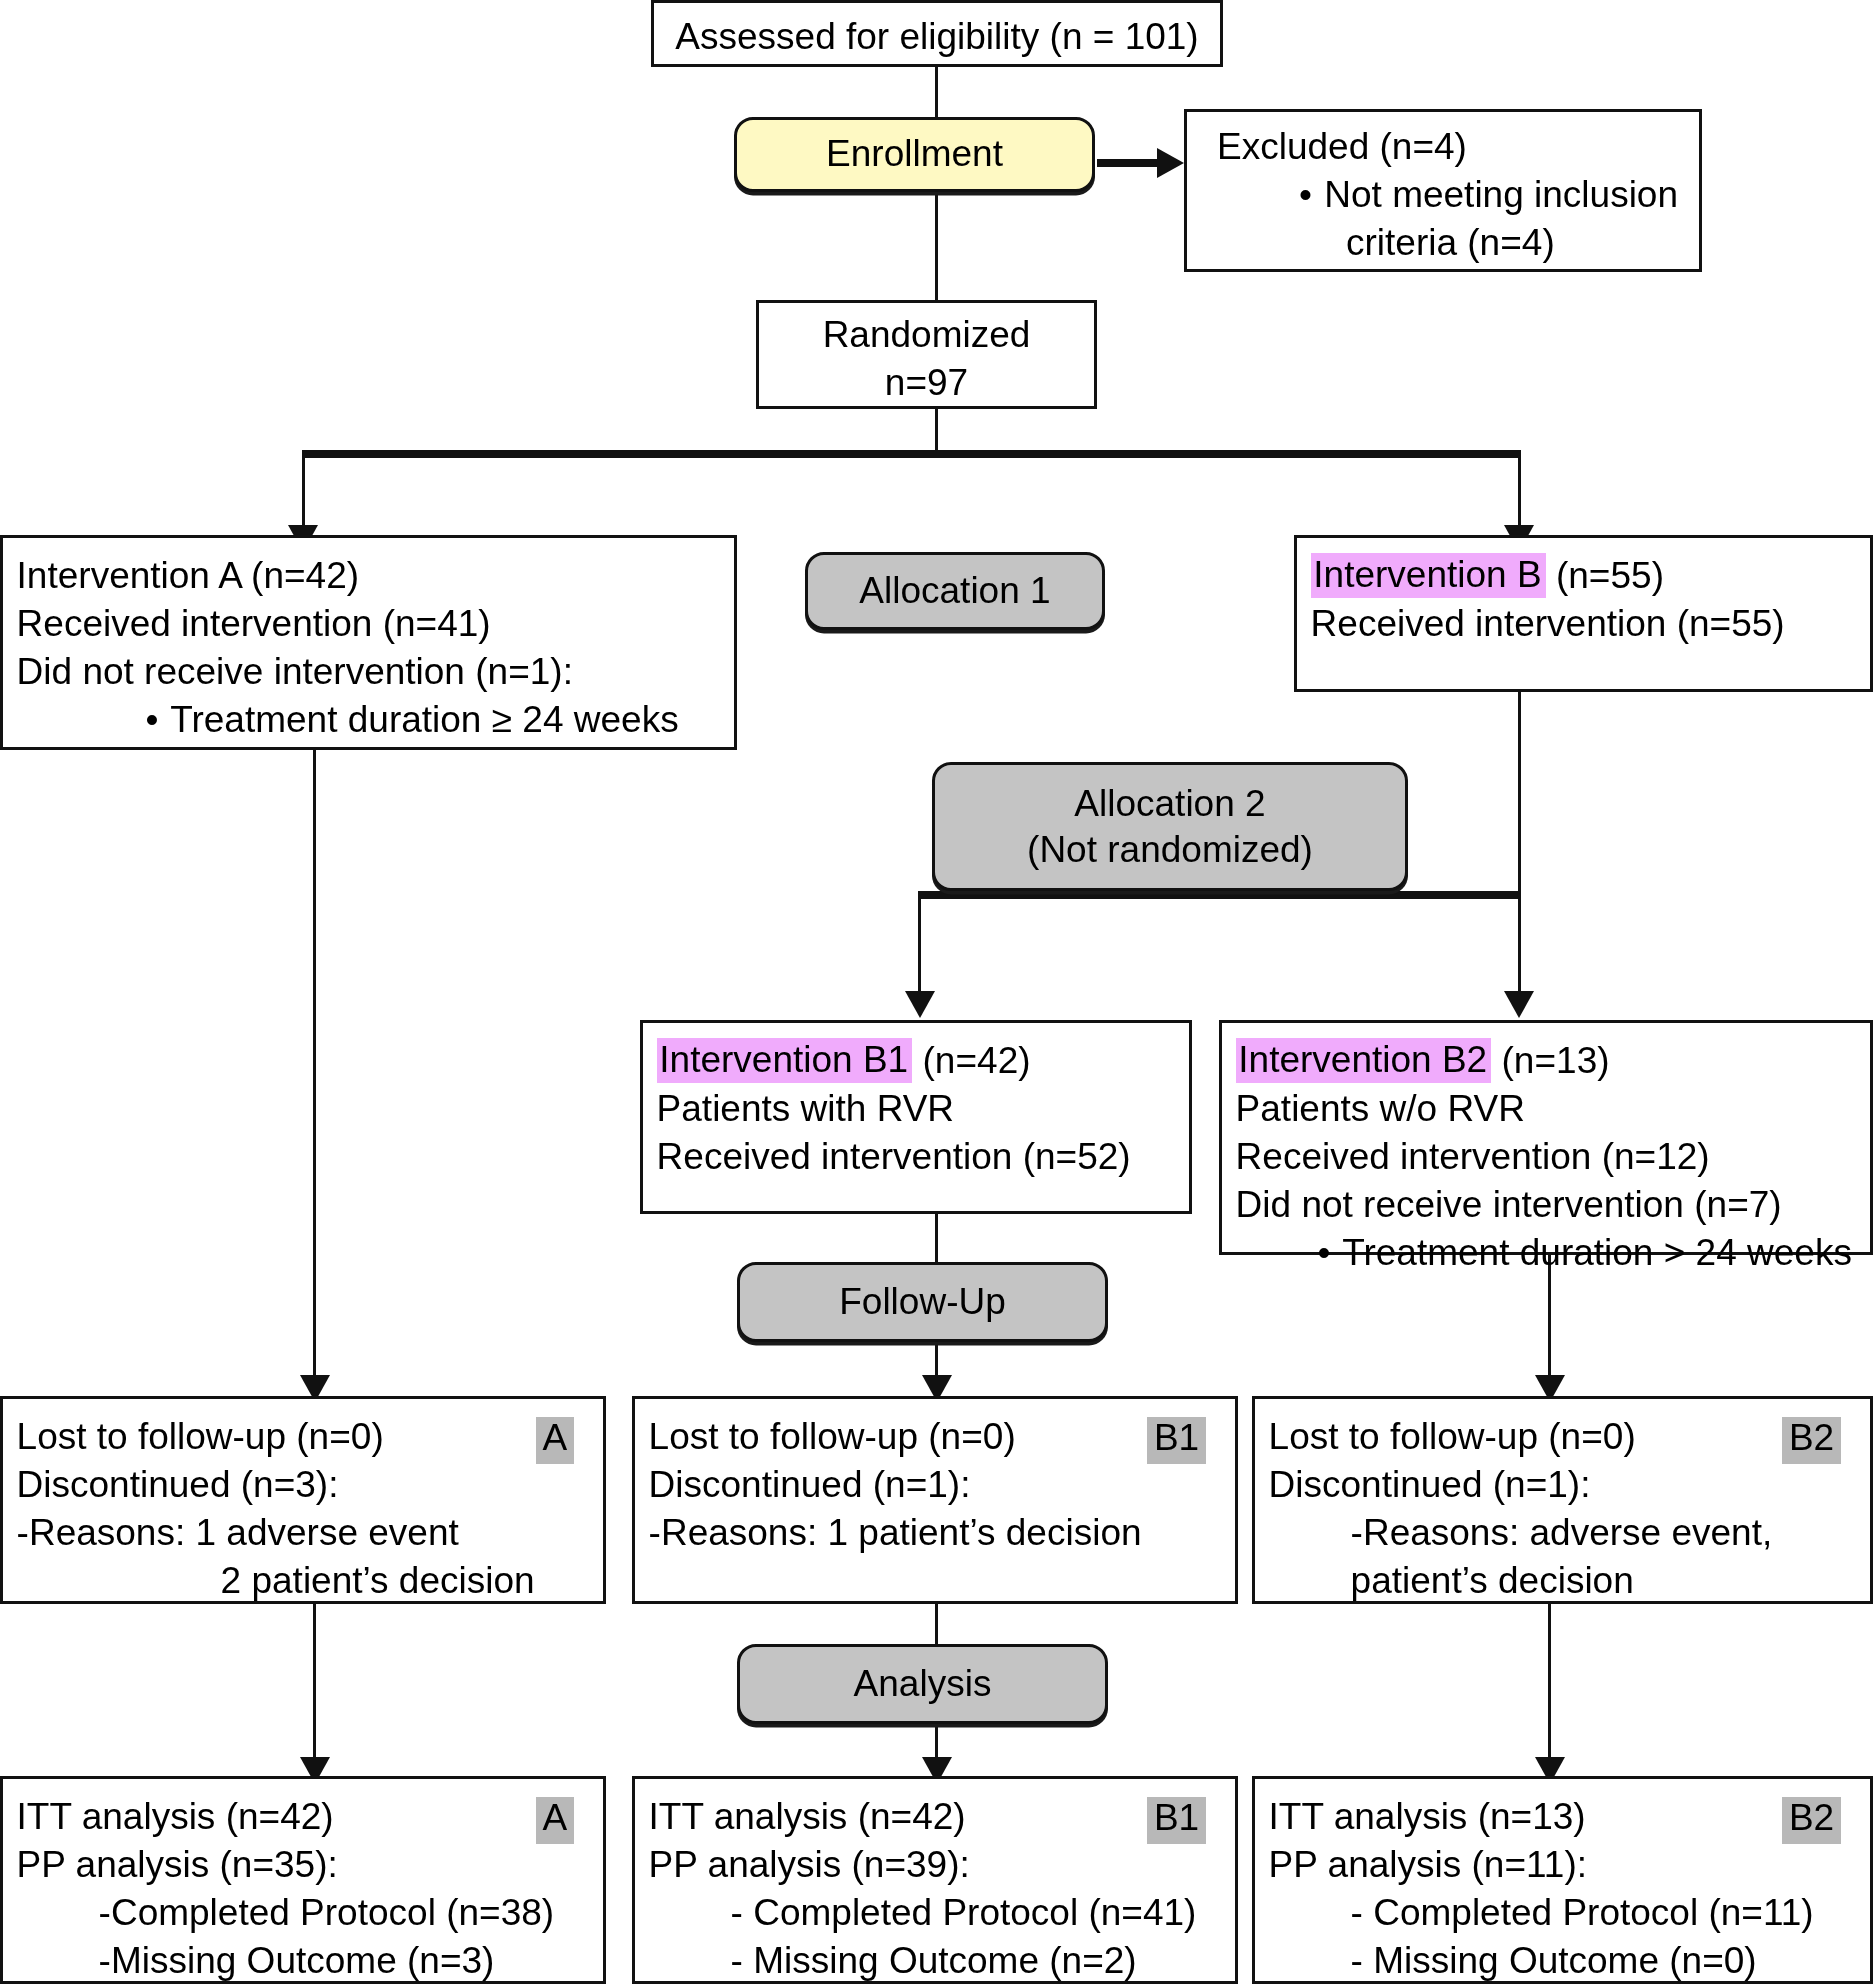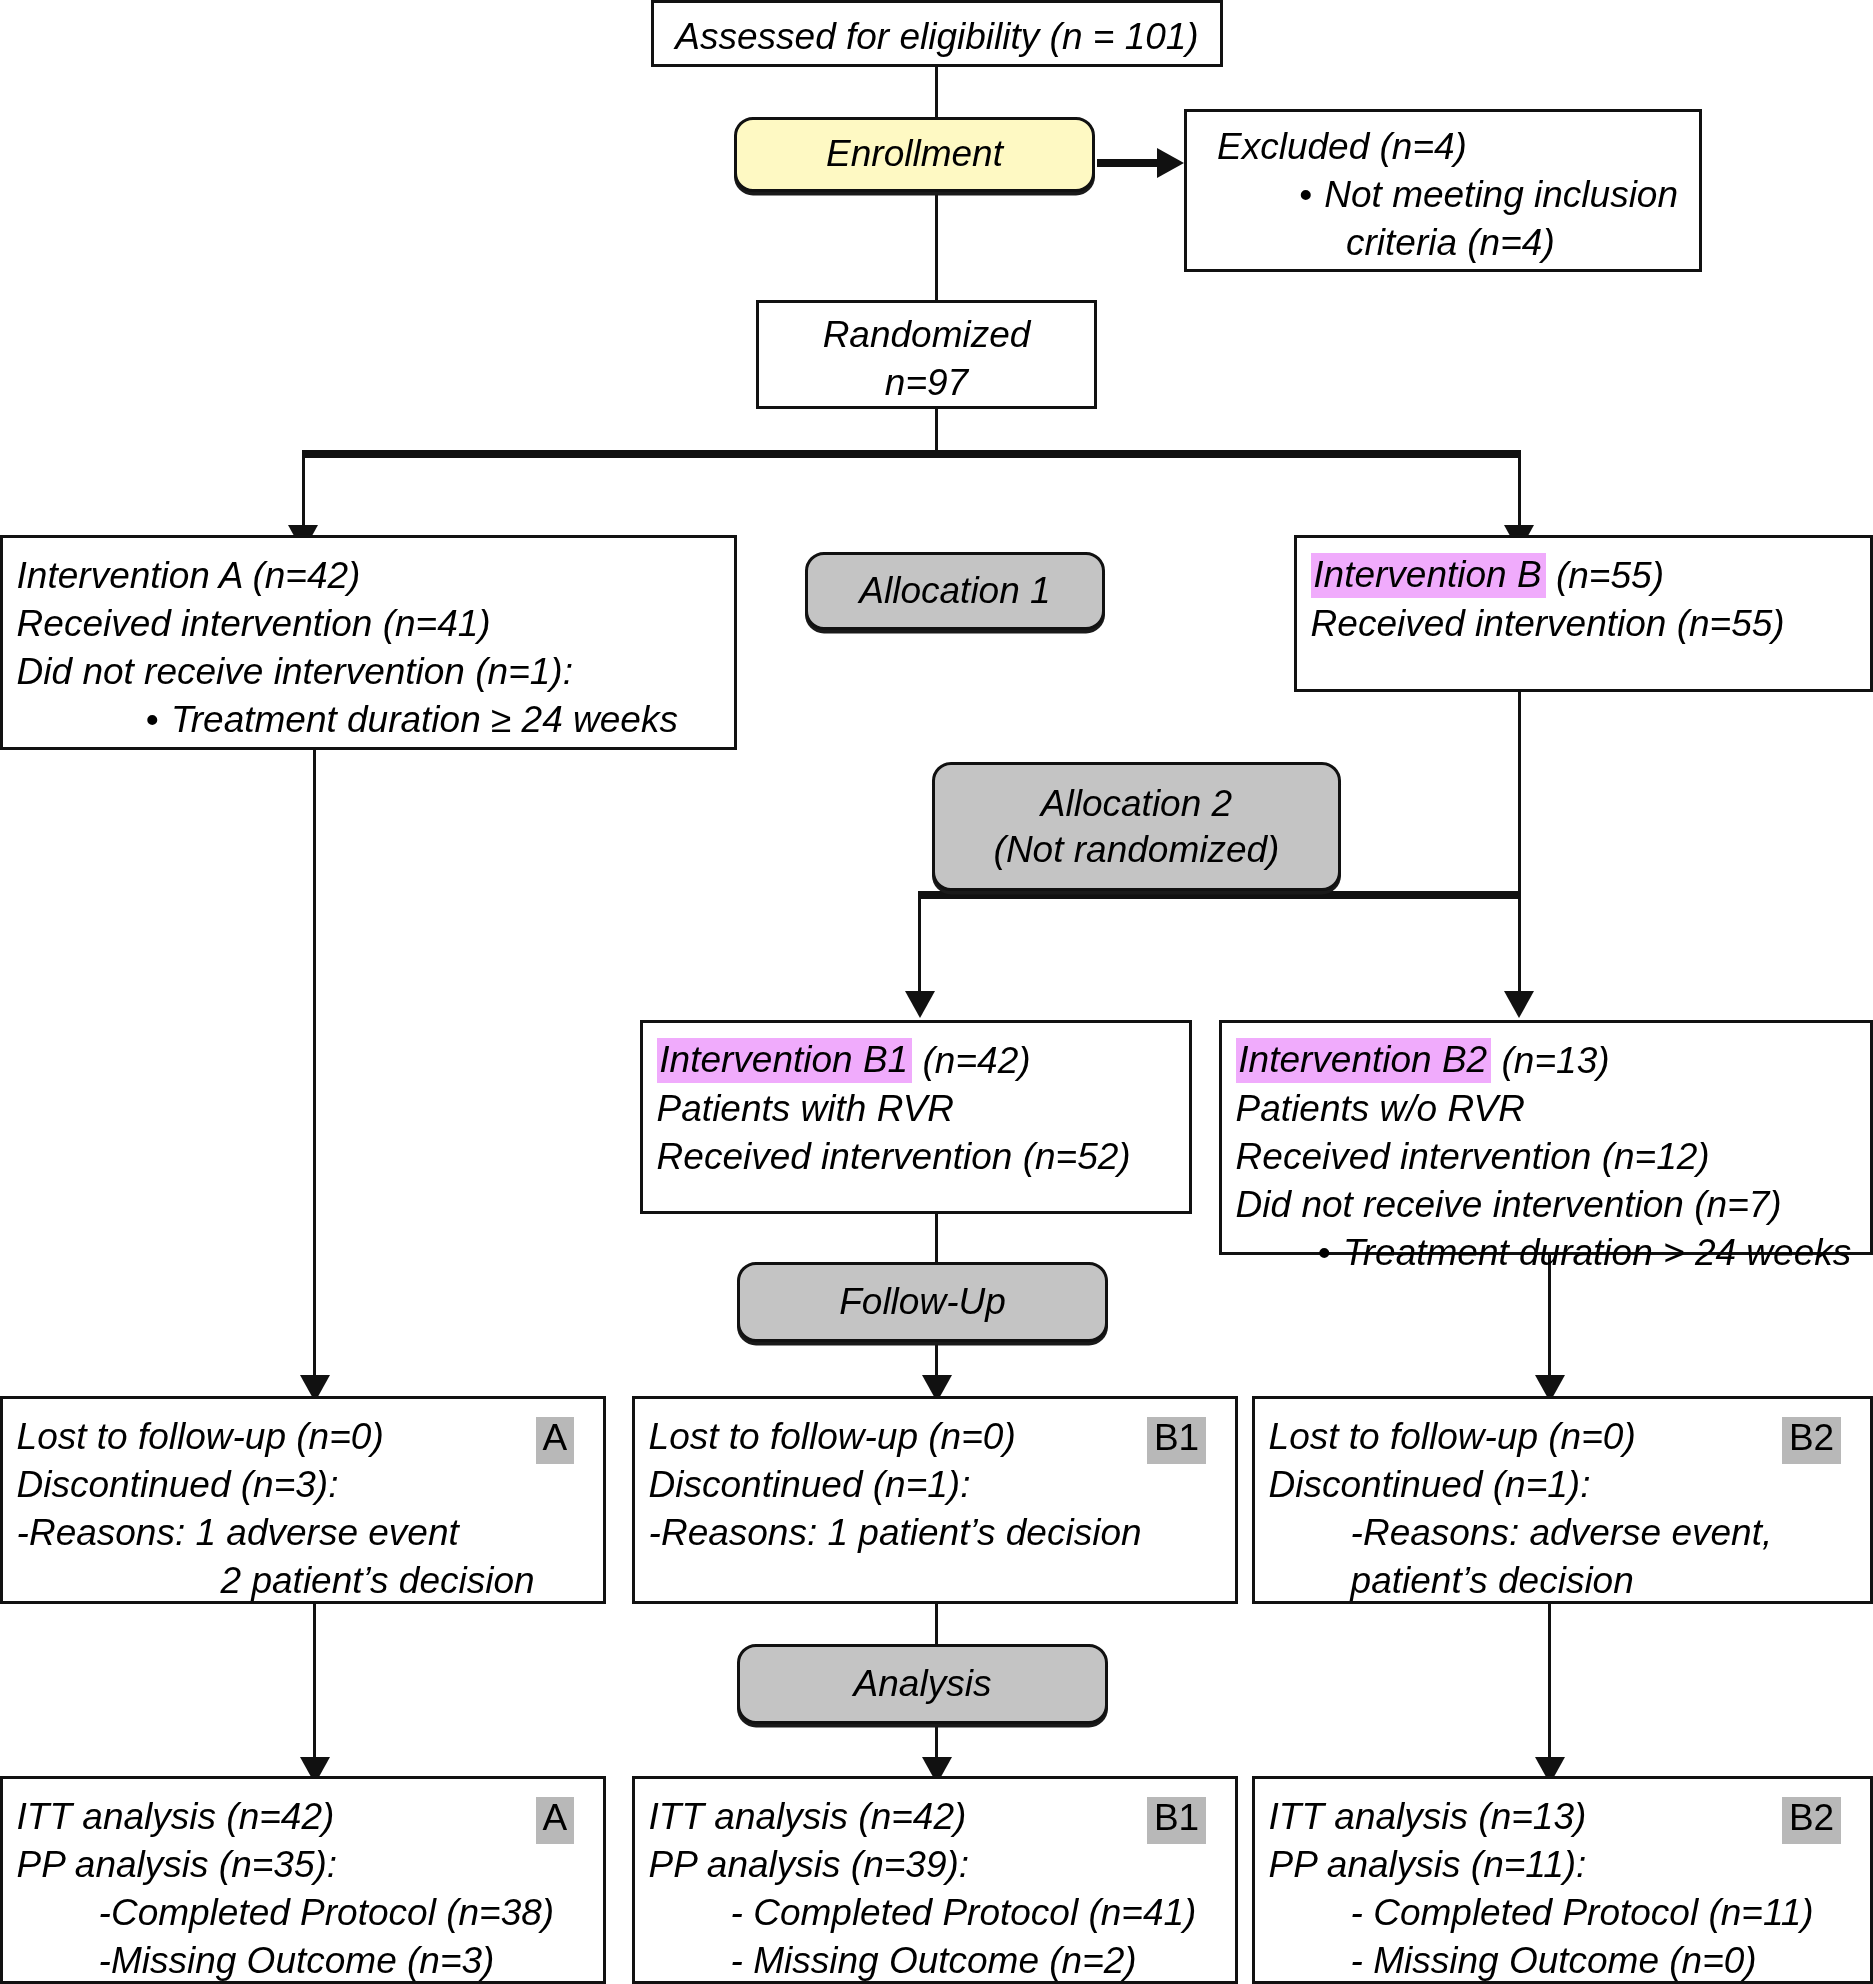--- a/index.html
+++ b/index.html
@@ -25,21 +25,20 @@
     z-index:5;
   }
   .box .pad{
     padding:12.3px 17.7px;
   }
   .line{
     display:block;
     font-size:37px;
     line-height:1.30;
     white-space:nowrap;
-    font-style:italic;
   }
   .center{text-align:center;}
   .indent1{padding-left:82px;}
   .indent2{padding-left:129px;}
   .indent3{padding-left:204px;}
 
   
   .bullet{position:relative;}
   .bullet .dot{
     display:inline-block;
@@ -203,21 +202,21 @@
     <span class="line">Allocation 1</span>
   </div>
 
   <div class="box" style="left:1294px;top:535px;width:579px;height:157px;">
     <div class="pad" style="padding:13.6px 13.6px;">
       <span class="line"><span class="hl">Intervention B</span><span> (n=55)</span></span>
       <span class="line">Received intervention (n=55)</span>
     </div>
   </div>
 
-  <div class="pill" style="left:932px;top:762px;width:409px;height:129px;">
+  <div class="pill" style="left:932px;top:762px;width:476px;height:129px;">
     <span class="line">Allocation 2</span>
     <span class="line">(Not randomized)</span>
   </div>
 
   <div class="box" style="left:640px;top:1020px;width:552px;height:194px;">
     <div class="pad" style="padding:13.6px 13.6px;">
       <span class="line"><span class="hl">Intervention B1</span><span> (n=42)</span></span>
       <span class="line">Patients with RVR</span>
       <span class="line">Received intervention (n=52)</span>
     </div>

